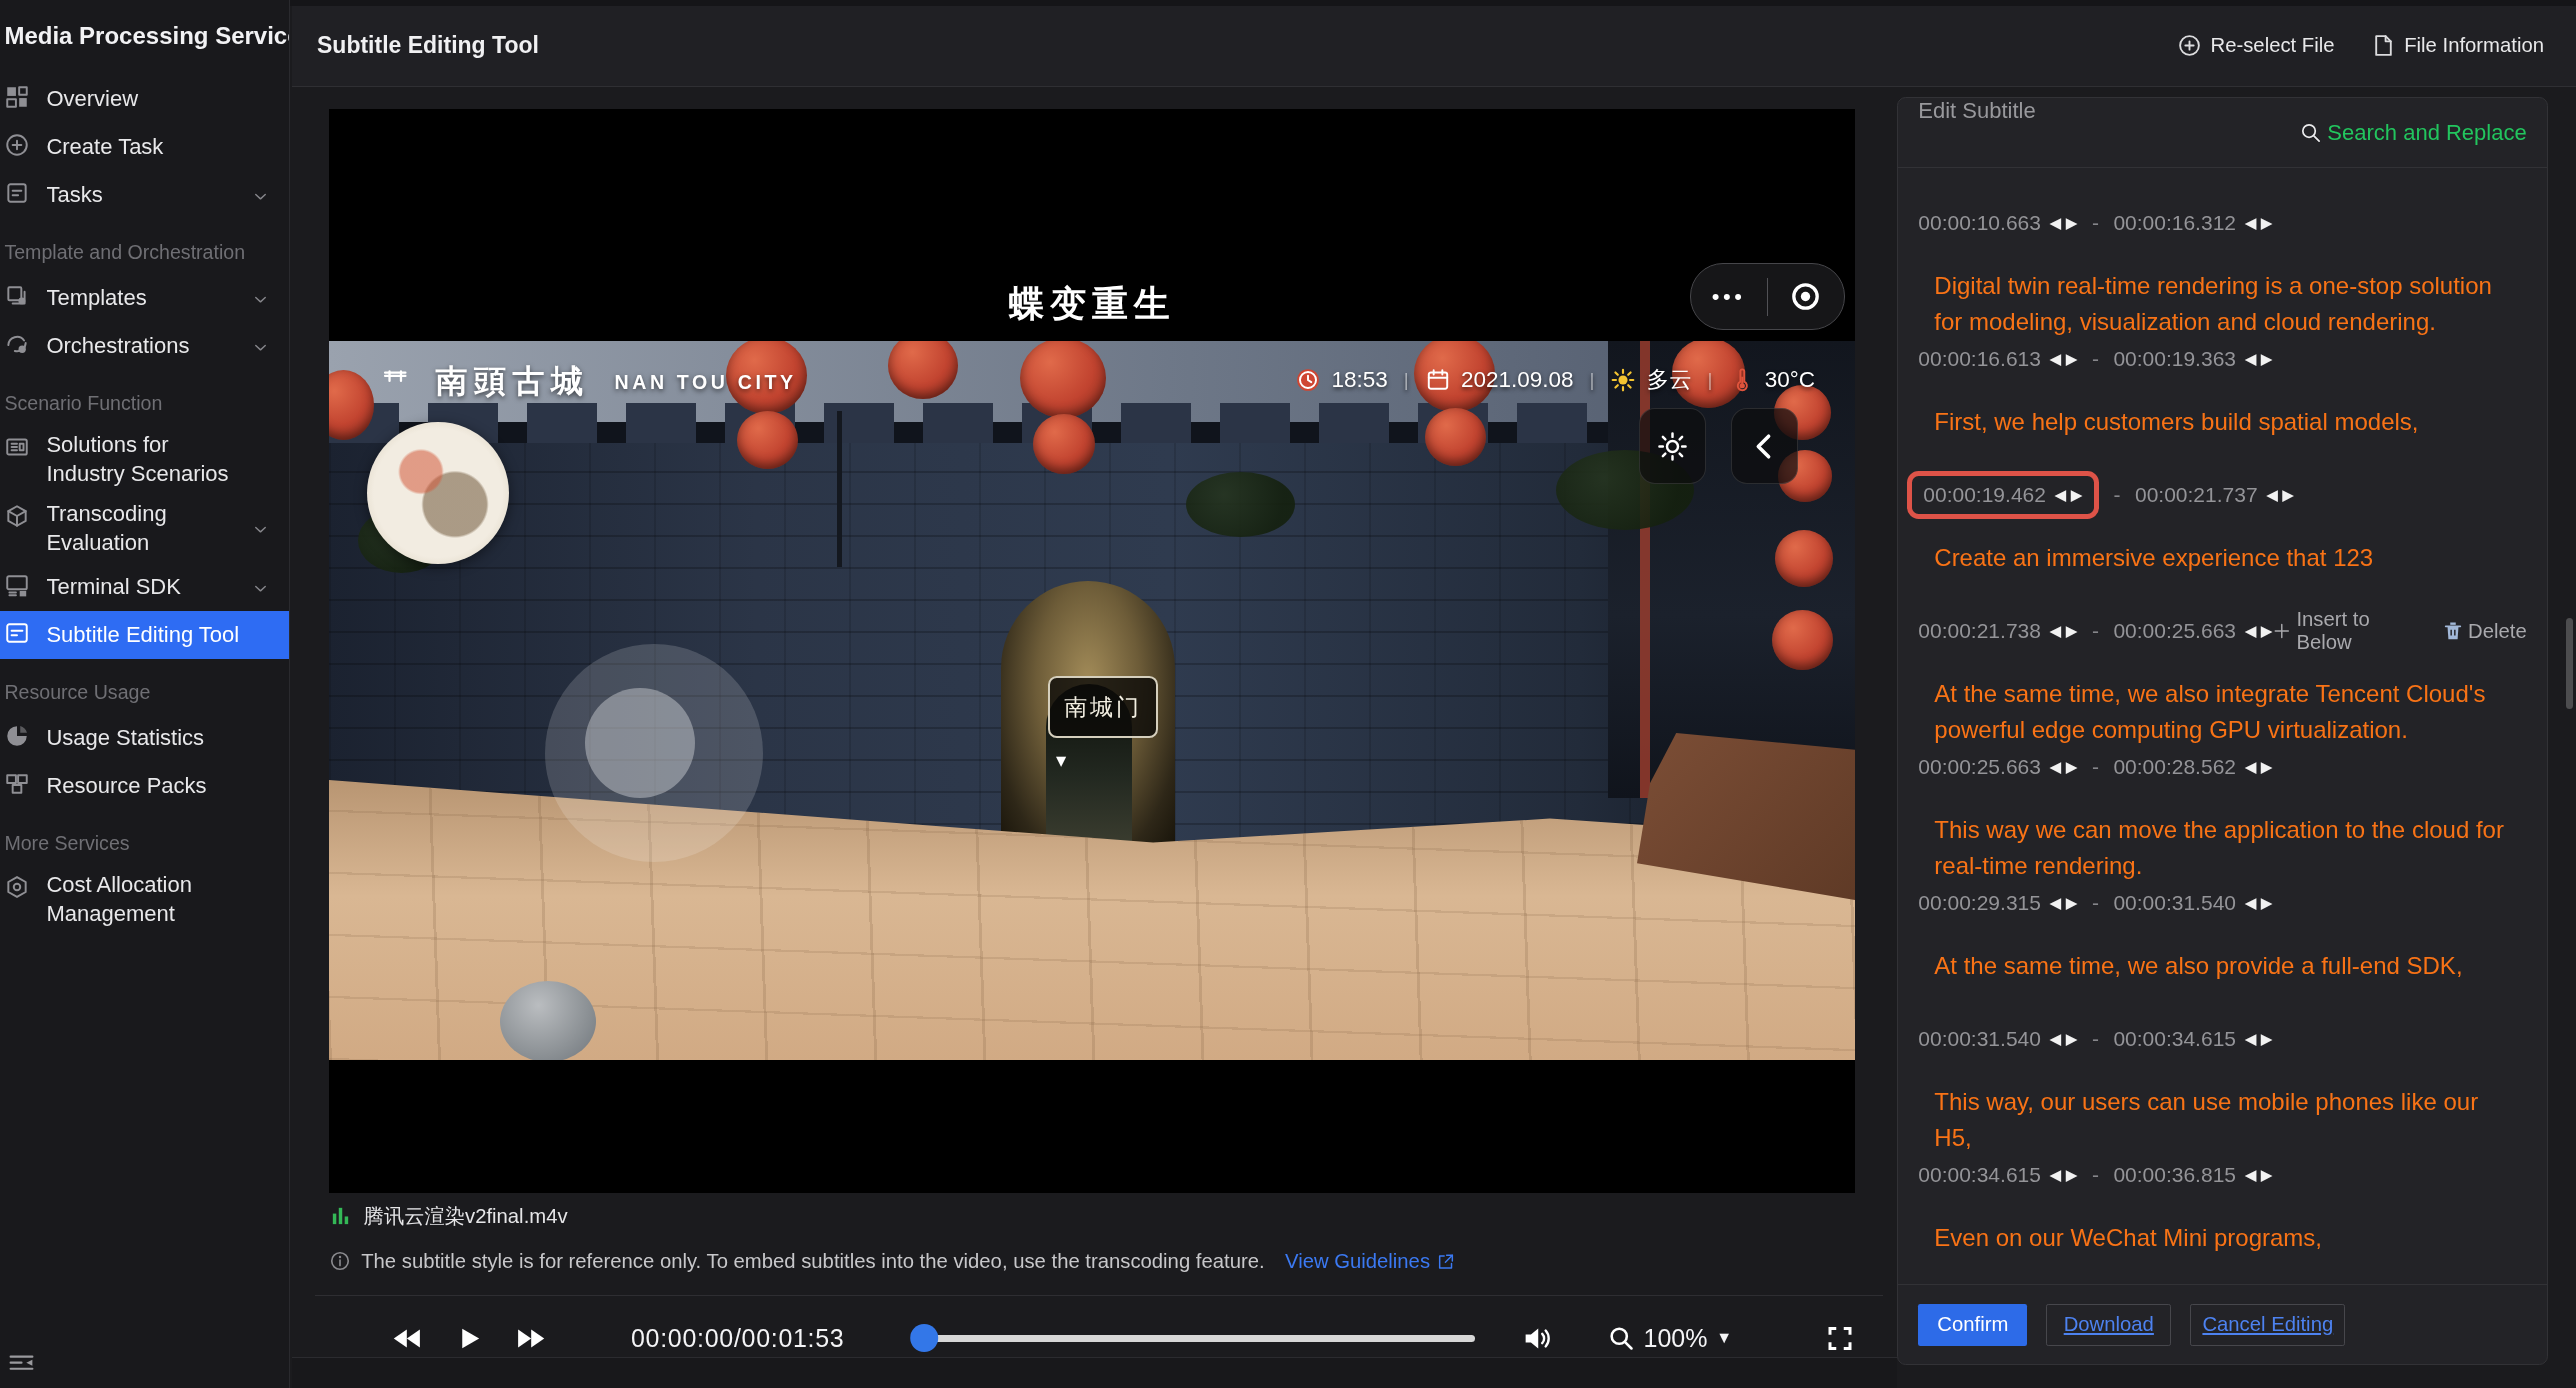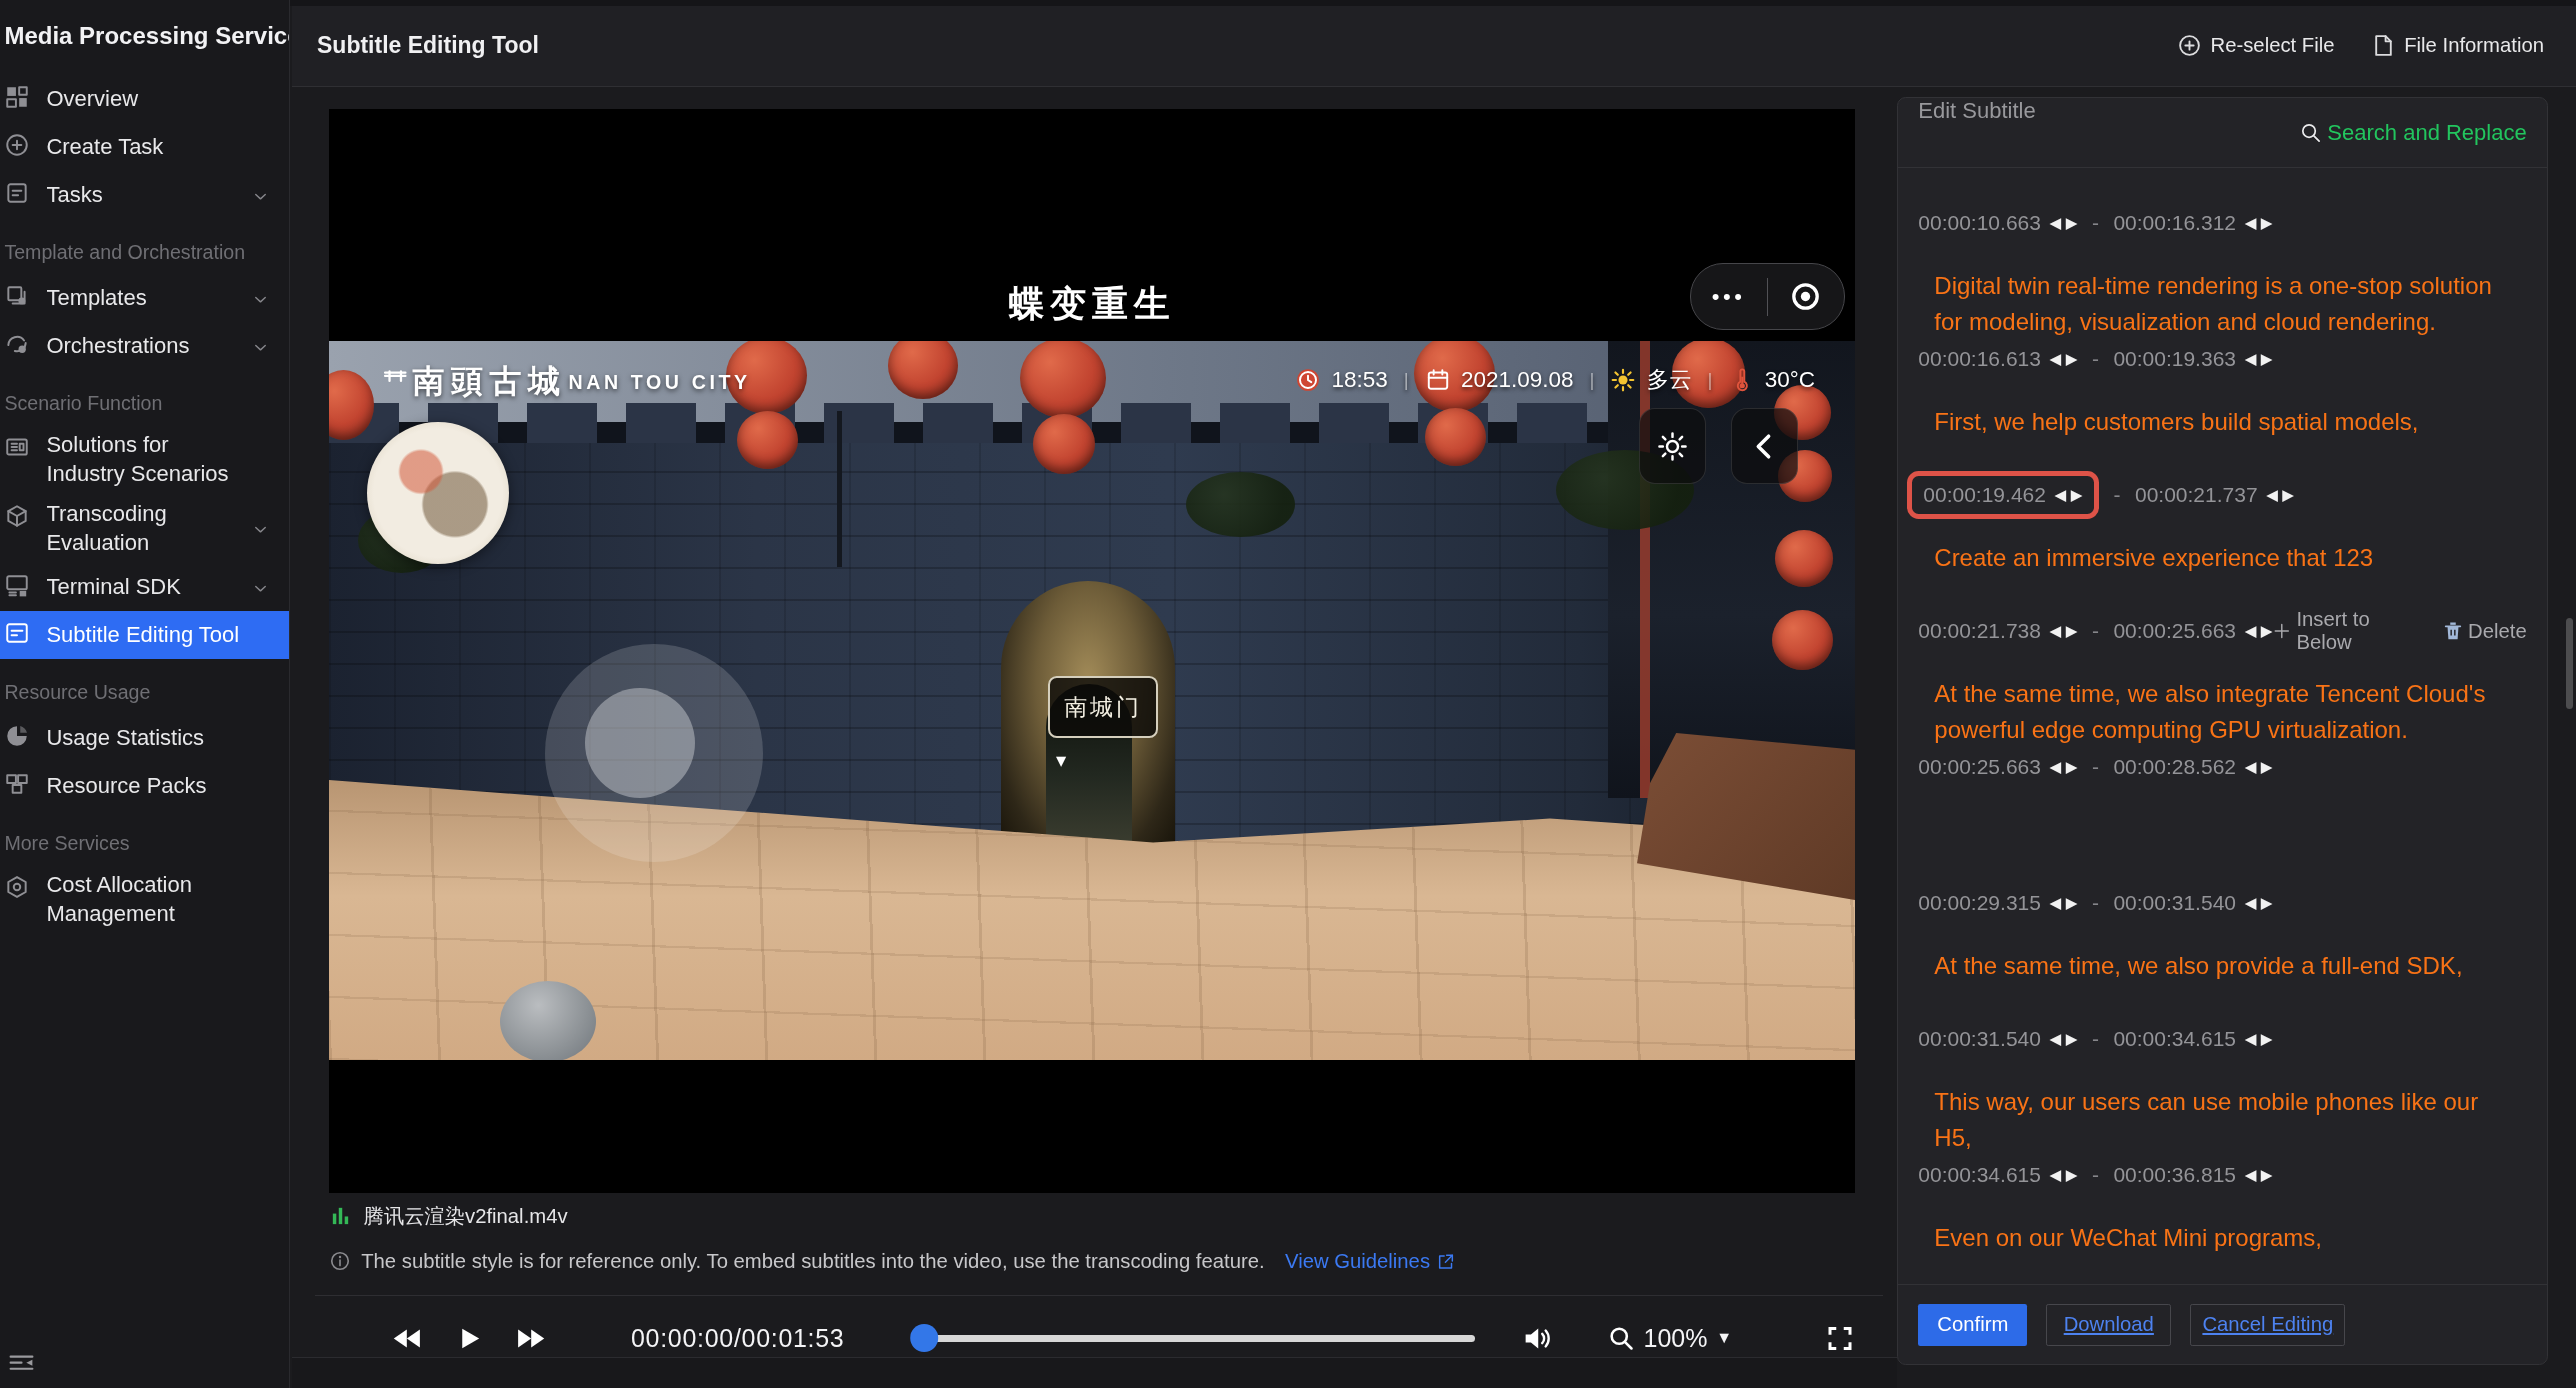--- a/index.html
+++ b/index.html
@@ -62,21 +62,21 @@
     background:linear-gradient(180deg,#12161e,#1b212c 60%,#10141c); }
   .right-bldg::before { content:""; position:absolute; left:32px; top:0; width:10.2px; height:100%; background:#a8402f; opacity:.75; }
   .vine { position:absolute; border-radius:50%; background:radial-gradient(circle at 35% 35%,#25341f,#14200e 72%); opacity:.9; }
   .lantern { position:absolute; border-radius:50%;
     background:radial-gradient(circle at 35% 30%,#e06a4a,#c24430 55%,#8f2c1e);
     box-shadow:inset 0 -4.4px 10.2px rgba(0,0,0,.45); }
   .pole { position:absolute; left:508px; top:70px; width:5.1px; height:156px; background:#14181f; }
   .stone { position:absolute; left:171px; top:640px; width:96px; height:81px; border-radius:50%;
     background:radial-gradient(circle at 40% 30%,#babdc0,#8d9296 60%,#6e747a); }
 
-  .v-logo { position:absolute; left:51px; top:19px; display:flex; align-items:center; gap:2px; color:#fff; text-shadow:0 1.5px 5.8px rgba(0,0,0,.6); z-index:5; }
+  .v-logo { position:absolute; left:51px; top:19px; display:flex; align-items:center; gap:25px; color:#fff; text-shadow:0 1.5px 5.8px rgba(0,0,0,.6); z-index:5; }
   .v-logo .icn { width:30.5px; height:30.5px; color:#fff; }
   .logo-cn { font-size:32px; font-weight:bold; letter-spacing:6.5px; }
   .logo-en { font-size:19.6px; font-weight:bold; letter-spacing:3.6px; }
 
   .v-status { position:absolute; right:40px; top:23px; display:flex; align-items:center; gap:10.2px; color:#fff; font-size:22.5px; text-shadow:0 1.5px 4.4px rgba(0,0,0,.7); z-index:5; }
   .v-status .icn { width:26px; height:26px; }
   .vsep { color:rgba(255,255,255,.5); margin:0 5.8px; font-size:19px; }
 
   .compass { position:absolute; left:38px; top:81px; width:142px; height:142px; border-radius:50%;
     background:
@@ -652,20 +652,21 @@
               <span class="nudge">◀</span>
               <span class="nudge">▶</span>
             </span>
             <span class="ts-dash">-</span>
             <span class="ts-group">
               <span class="ts">00:00:28.562</span>
               <span class="nudge">◀</span>
               <span class="nudge">▶</span>
             </span>
           </div>
+          <div class="sub-text">This way we can move the application to the cloud for real-time rendering.</div>
         </div>
         <div class="sub-entry">
           <div class="ts-row">
             <span class="ts-group">
               <span class="ts">00:00:29.315</span>
               <span class="nudge">◀</span>
               <span class="nudge">▶</span>
             </span>
             <span class="ts-dash">-</span>
             <span class="ts-group">

